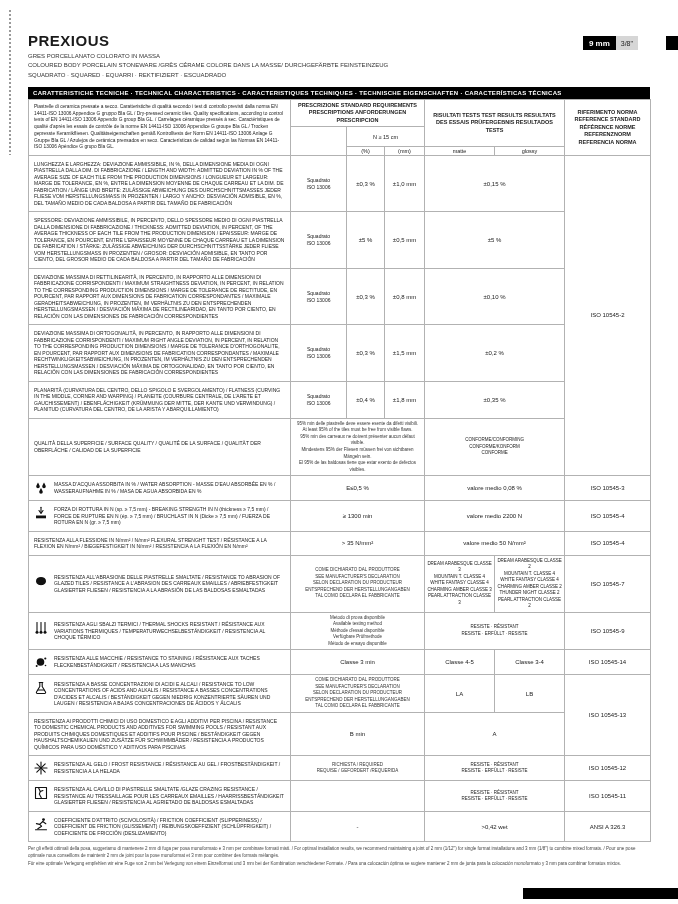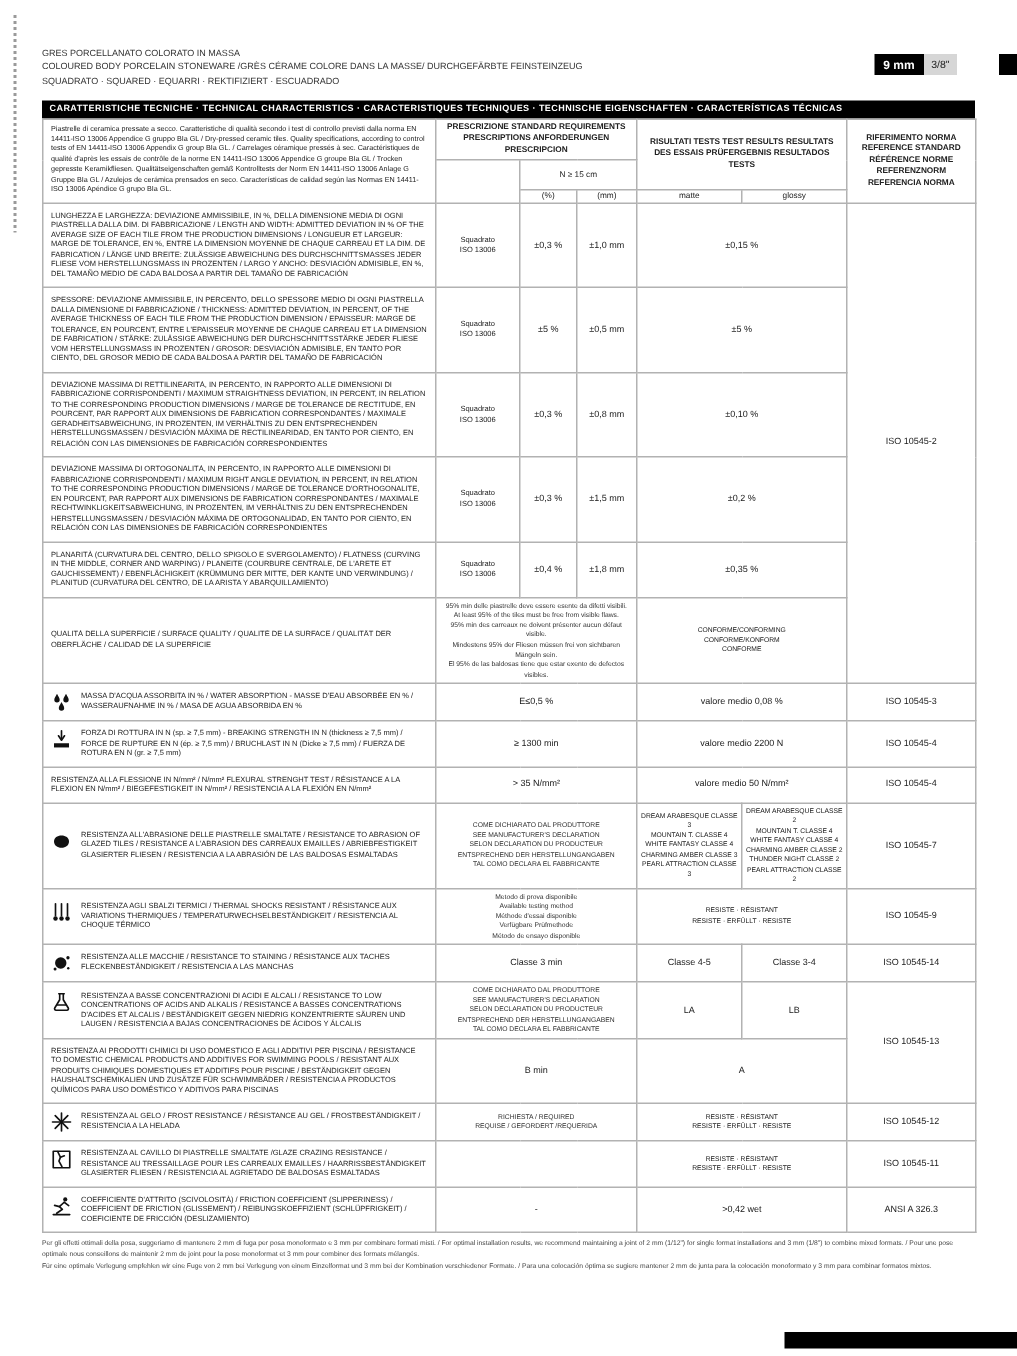--- a/index.html
+++ b/index.html
@@ -43,20 +43,21 @@
 <div class="page">
   <div class="left-strip"></div>
 
   <div class="badge">
     <span class="black">9 mm</span>
     <span class="gray">3/8"</span>
   </div>
   <div class="edge-tab"></div>
 
   <div class="content">
+    <h1 class="page-title">PREXIOUS</h1>
     <div class="sub">GRES PORCELLANATO COLORATO IN MASSA</div>
     <div class="sub">COLOURED BODY PORCELAIN STONEWARE /GRÈS CÉRAME COLORE DANS LA MASSE/ DURCHGEFÄRBTE FEINSTEINZEUG</div>
     <div class="squad">SQUADRATO · SQUARED · EQUARRI · REKTIFIZIERT · ESCUADRADO</div>
 
     <div class="section-bar">CARATTERISTICHE TECNICHE · TECHNICAL CHARACTERISTICS · CARACTERISTIQUES TECHNIQUES · TECHNISCHE EIGENSCHAFTEN · CARACTERÍSTICAS TÉCNICAS</div>
 
     <table>
       <colgroup>
         <col style="width:262px">
           <col style="width:56px">

